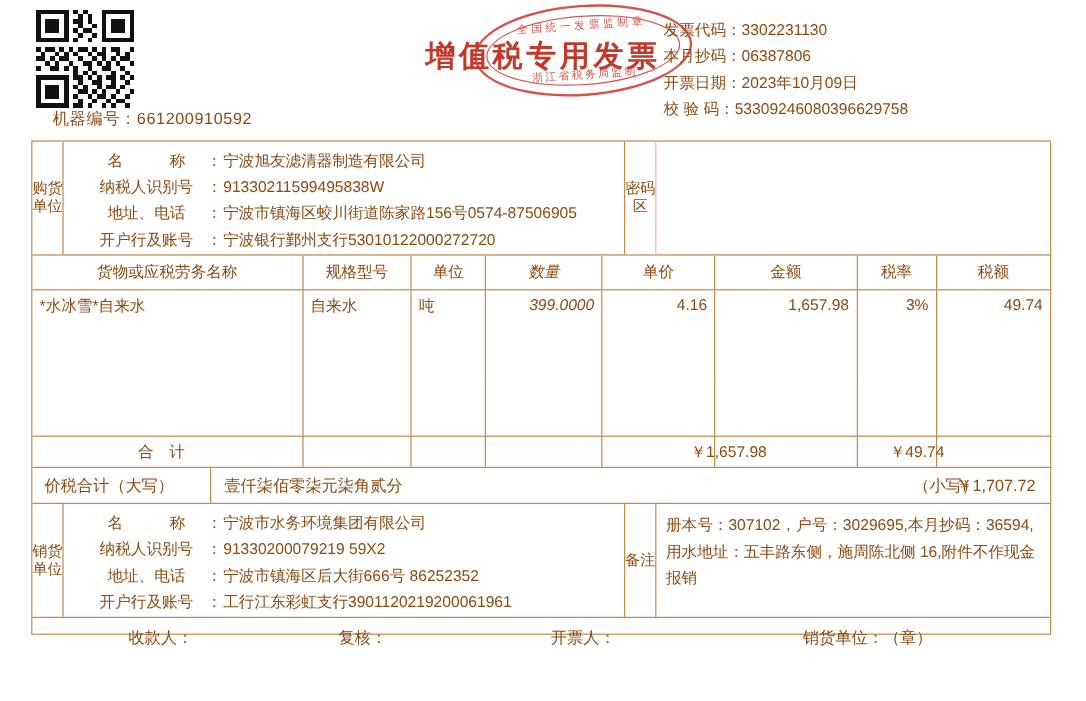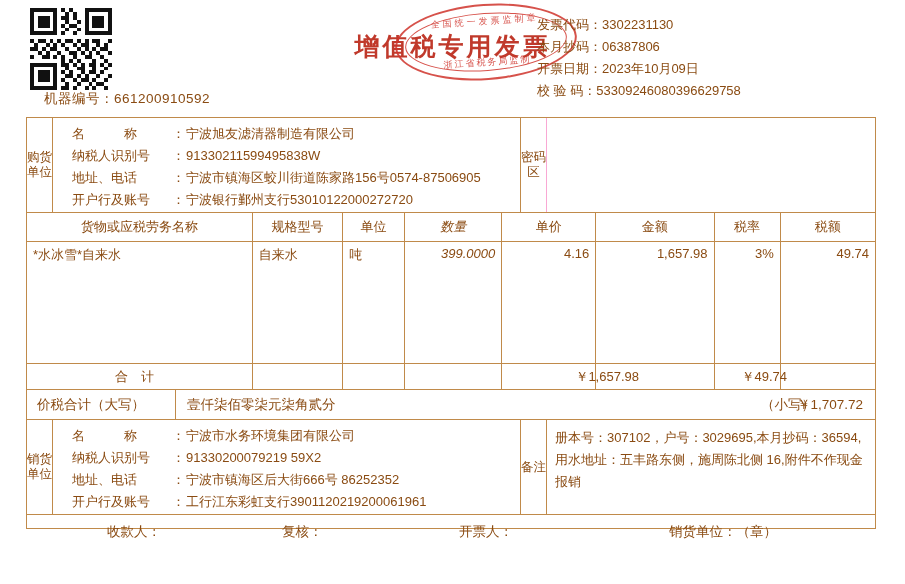--- a/index.html
+++ b/index.html
@@ -88,21 +88,21 @@
     left: 0; right: 0;
     bottom: 9px;
     text-align: center;
     font-size: 9px;
     color: #d0342c;
     letter-spacing: 2px;
   }
 
   .meta {
     position: absolute;
-    right: 48px;
+    right: 32px;
     top: 14px;
     width: 320px;
     font-size: 13px;
     color: #8a4b12;
     line-height: 22px;
   }
   .meta div { white-space: nowrap; }
   .meta .lbl { display: inline-block; }
 
   
@@ -155,20 +155,21 @@
   .kv-row {
     height: 22px;
     line-height: 22px;
     white-space: nowrap;
   }
   .kv-key {
     display: inline-block;
     width: 118px;
     padding-left: 18px;
     box-sizing: border-box;
+    text-align: center;
   }
   .kv-colon { display: inline-block; width: 14px; }
   .kv-val { display: inline-block; }
 
   .pwd-box {
     position: absolute;
     right: 0;
     top: 0;
     width: 355px;
     height: 100%;

